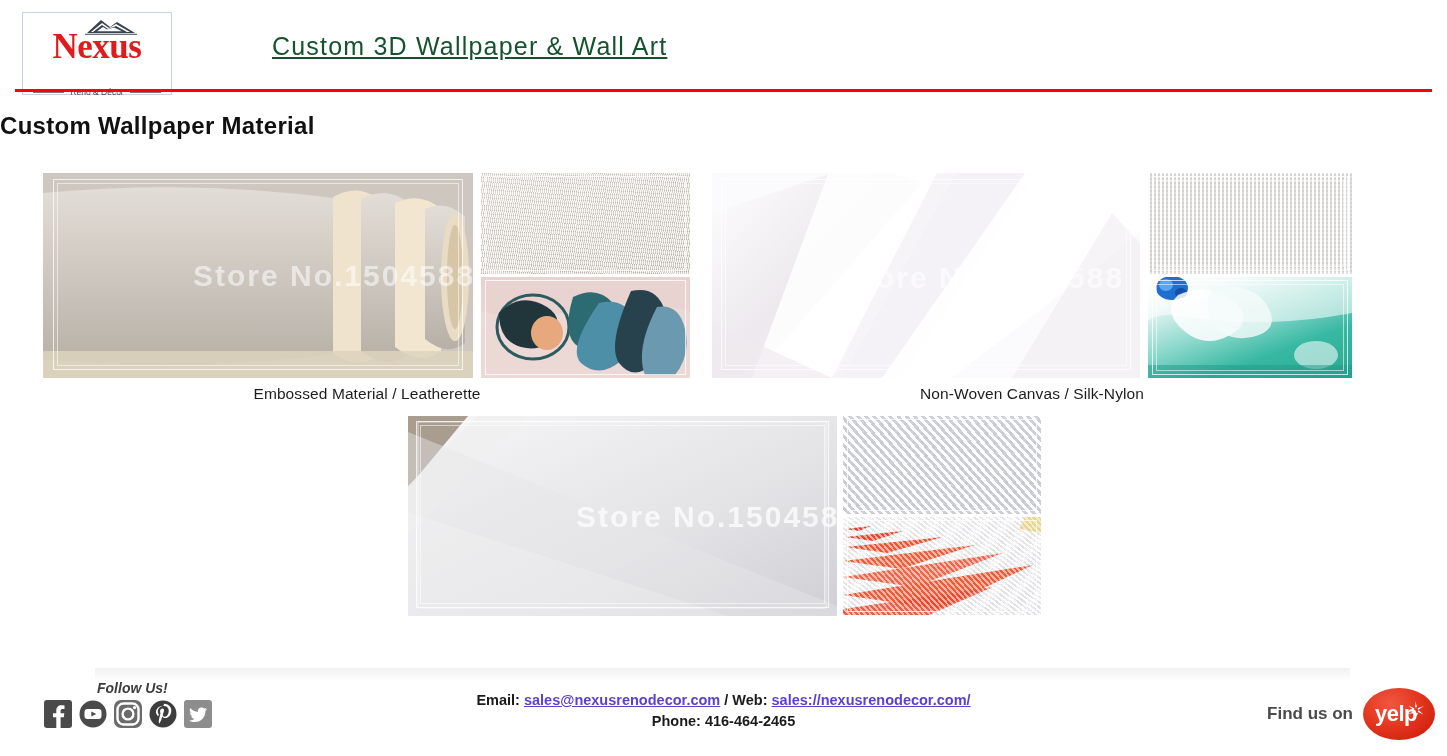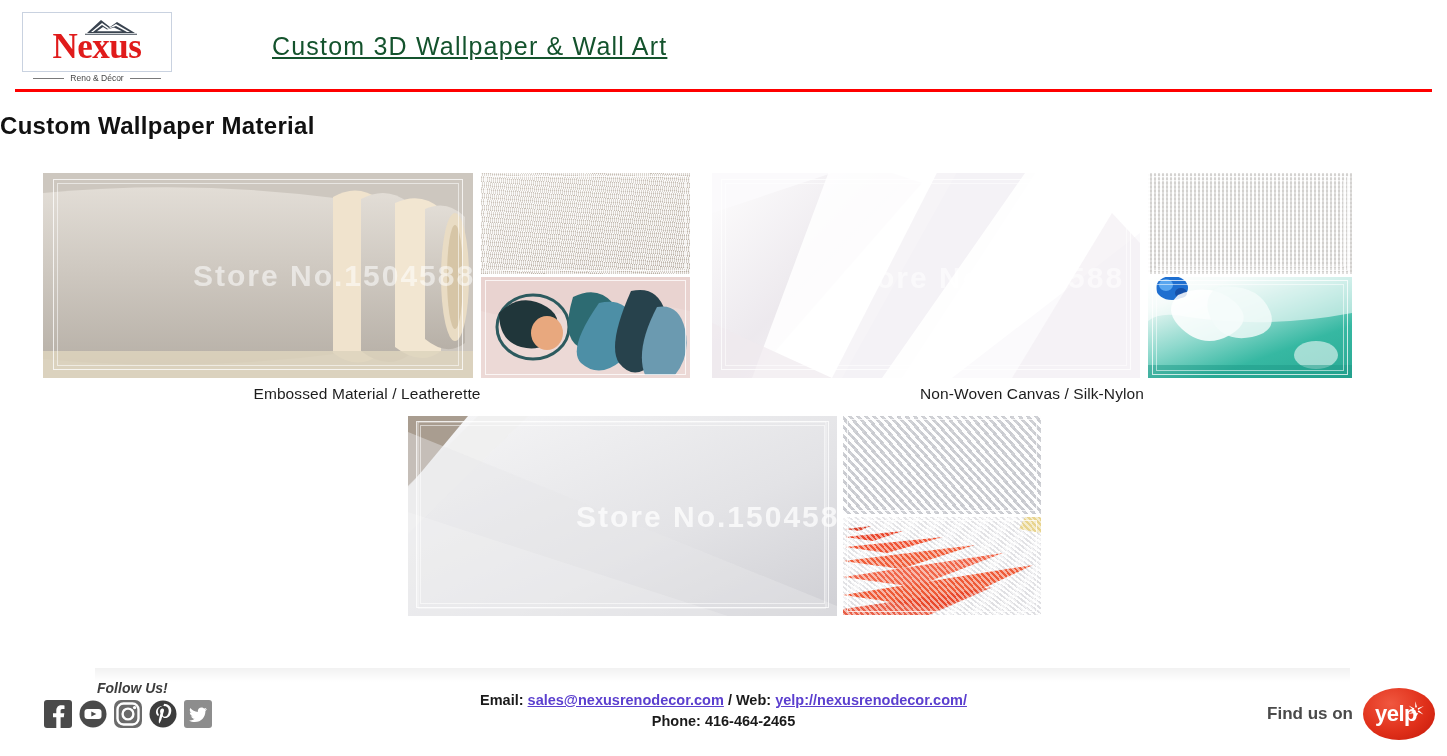--- a/index.html
+++ b/index.html
@@ -8,39 +8,39 @@
     background: #ffffff;
     font-family: "Liberation Sans", sans-serif;
     overflow: hidden;
   }
   .page { position: relative; width: 1447px; height: 756px; background: #fff; }
 
   
   .header { position: absolute; left: 0; top: 0; width: 1447px; height: 92px; }
   .logo-box {
     position: absolute; left: 22px; top: 12px;
-    width: 150px; height: 60px;
+    width: 150px; height: 83px;
     border: 1px solid #c9d2e0;
     background: #fff;
     display: flex; flex-direction: column;
     align-items: center; justify-content: flex-start;
   }
   .logo-mark { position: absolute; left: 60px; top: 3px; width: 56px; height: 20px; }
   .logo-word {
     font-family: "Liberation Serif", serif;
     font-weight: bold;
     font-size: 35px;
     color: #e01b1b;
     line-height: 1;
     margin-top: 16px;
     letter-spacing: -0.5px;
   }
   .logo-sub-row {
     display: flex; align-items: center; gap: 6px;
-    margin-top: 9px; width: 128px; justify-content: center;
+    margin-top: 23px; width: 128px; justify-content: center;
   }
   .logo-rule { flex: 1 1 auto; height: 1px; background: #7a7a7a; }
   .logo-sub {
     font-family: "Liberation Sans", sans-serif;
     font-size: 8.5px; color: #444; white-space: nowrap;
   }
   .header-title {
     position: absolute; left: 272px; top: 32px;
     font-family: "Liberation Sans", sans-serif;
     font-size: 25px; font-weight: 300; color: #14532d;
@@ -394,21 +394,21 @@
       <rect width="28" height="28" rx="3" fill="#8d8d8d"></rect>
       <path d="M23 9.1c-.7.3-1.4.5-2.1.6.8-.5 1.3-1.2 1.6-2-.7.4-1.5.7-2.3.9-.7-.7-1.7-1.2-2.7-1.2-2.1 0-3.7 1.7-3.7 3.7 0 .3 0 .6.1.8-3.1-.1-5.8-1.6-7.6-3.9-.3.6-.5 1.2-.5 1.9 0 1.3.7 2.4 1.7 3.1-.6 0-1.2-.2-1.7-.5 0 1.8 1.3 3.3 3 3.7-.3.1-.6.1-1 .1-.2 0-.5 0-.7-.1.5 1.5 1.8 2.6 3.5 2.6-1.3 1-2.9 1.6-4.6 1.6h-.9c1.7 1.1 3.6 1.7 5.7 1.7 6.9 0 10.6-5.7 10.6-10.6v-.5c.7-.5 1.3-1.2 1.8-1.9z" fill="#fff"></path>
     </svg>
   </div>
 
   <div class="contact">
     <div>
       <span>Email:</span>
       <a href="#">sales@nexusrenodecor.com</a>
       <span>/ Web:</span>
-      <a href="#">yelp://nexusrenodecor.com/</a>
+      <a href="#">sales://nexusrenodecor.com/</a>
     </div>
     <div>
       <span>Phone:</span>
       <span>416-464-2465</span>
     </div>
   </div>
 
   <div class="yelp-wrap">
     <span class="yelp-label">Find us on</span>
     <span class="yelp-badge">

